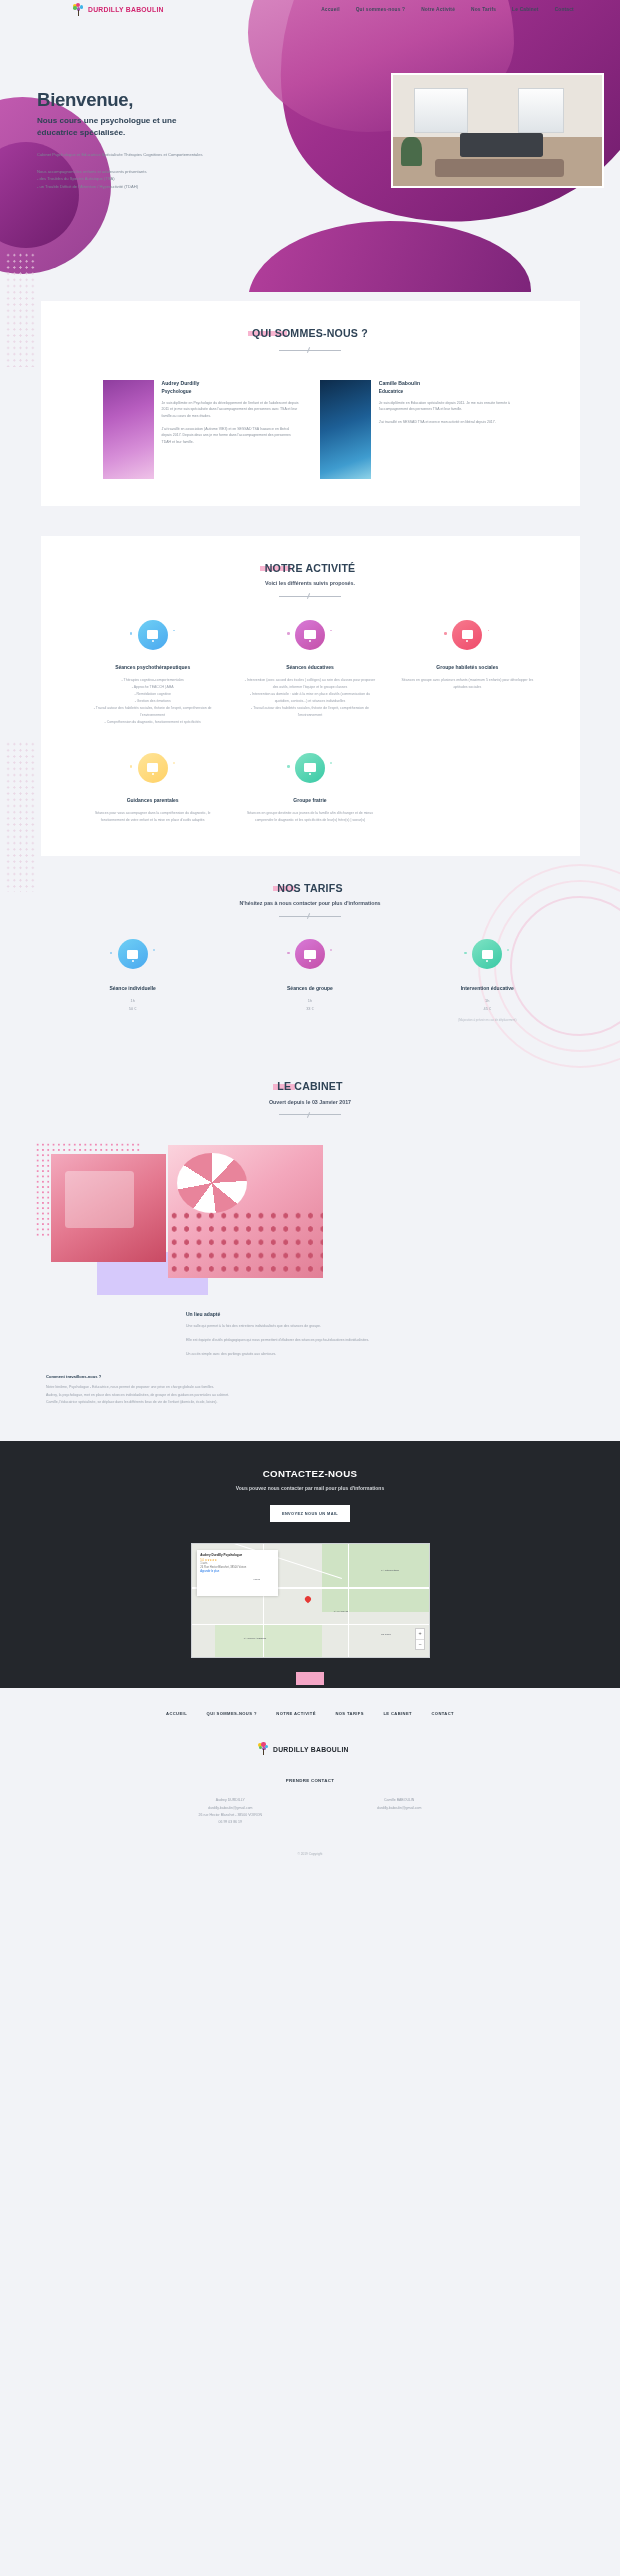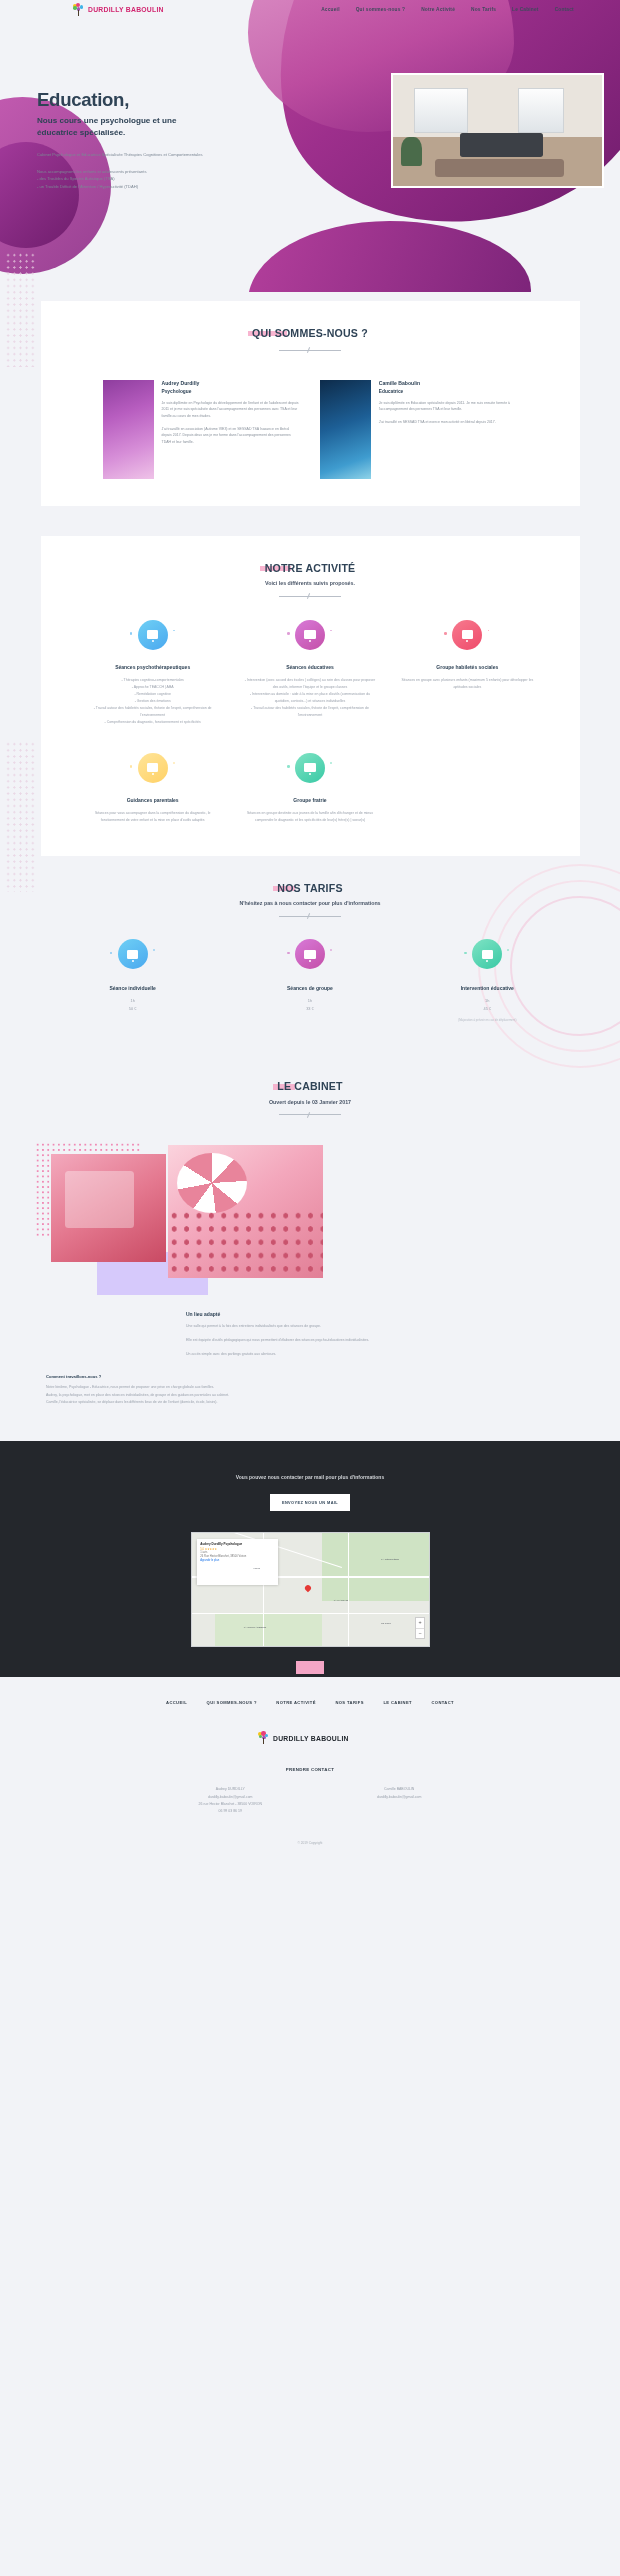--- a/index.html
+++ b/index.html
@@ -366,21 +366,21 @@
         <a href="#">Accueil</a>
         <a href="#">Qui sommes-nous ?</a>
         <a href="#">Notre Activité</a>
         <a href="#">Nos Tarifs</a>
         <a href="#">Le Cabinet</a>
         <a href="#">Contact</a>
       </nav>
     </div>
 
     <div class="hero-text">
-      <h1>Education,</h1>
+      <h1>Bienvenue,</h1>
       <h2>Nous cours une psychologue et une éducatrice spécialisée.</h2>
       <div class="hero-p">Cabinet Psychologue et Educatrice Spécialisée Thérapies Cognitives et Comportementales</div>
       <div class="hero-p second" style="white-space:pre-line">Nous accompagnons les enfants et adolescents présentants
 - des Troubles du Spectre Autistique (TSA)
 - un Trouble Déficit de l'Attention / Hyperactivité (TDAH)</div>
     </div>
 
     <div class="hero-photo">
       <div class="room"></div>
       <div class="win"></div>
@@ -544,20 +544,21 @@
 
     <div class="cab-bottom">
       <div class="cab-bh">Comment travaillons-nous ?</div>
       <div class="cab-bp">Notre binôme, Psychologue - Educatrice, nous permet de proposer une prise en charge globale aux familles.
 Audrey, la psychologue, met en place des séances individualisées, de groupe et des guidances parentales au cabinet.
 Camille, l'éducatrice spécialisée, se déplace dans les différents lieux de vie de l'enfant (domicile, école, loisirs).</div>
     </div>
   </section>
 
   <section class="contact">
+    <h2>CONTACTEZ-NOUS</h2>
     <p>Vous pouvez nous contacter par mail pour plus d'informations</p>
     <button class="mail-btn">ENVOYEZ NOUS UN MAIL</button>
 
     <div class="map-wrap">
       <div class="map-green"></div>
       <div class="map-green2"></div>
       <div class="map-roads">
         <i style="left:0;top:38%;width:100%;height:1.8px"></i>
         <i style="left:30%;top:0;width:1.8px;height:100%"></i>
         <i style="left:0;top:70%;width:100%;height:1.3px"></i>

